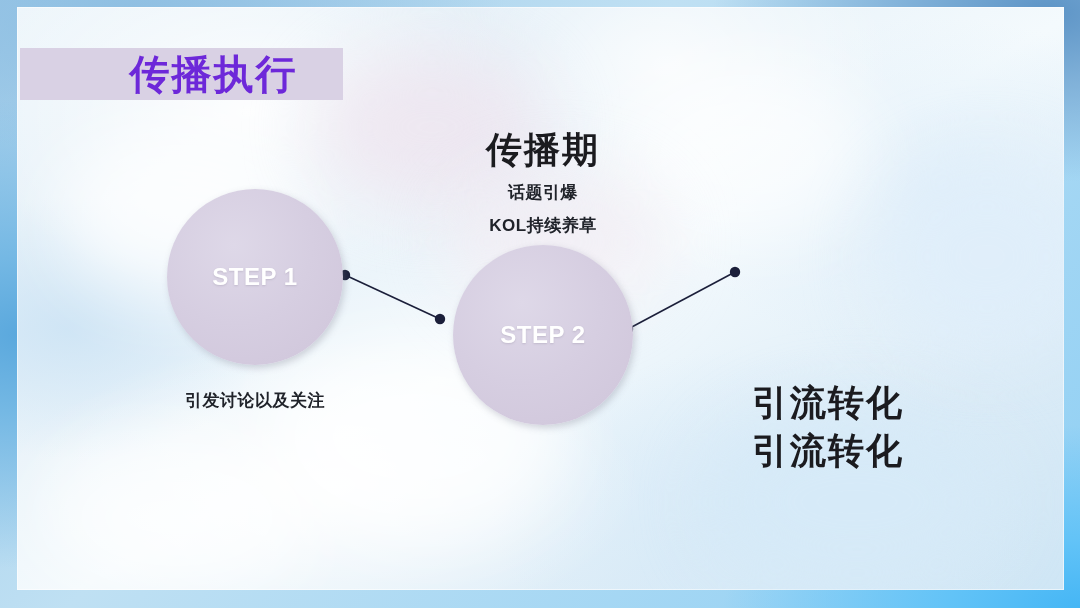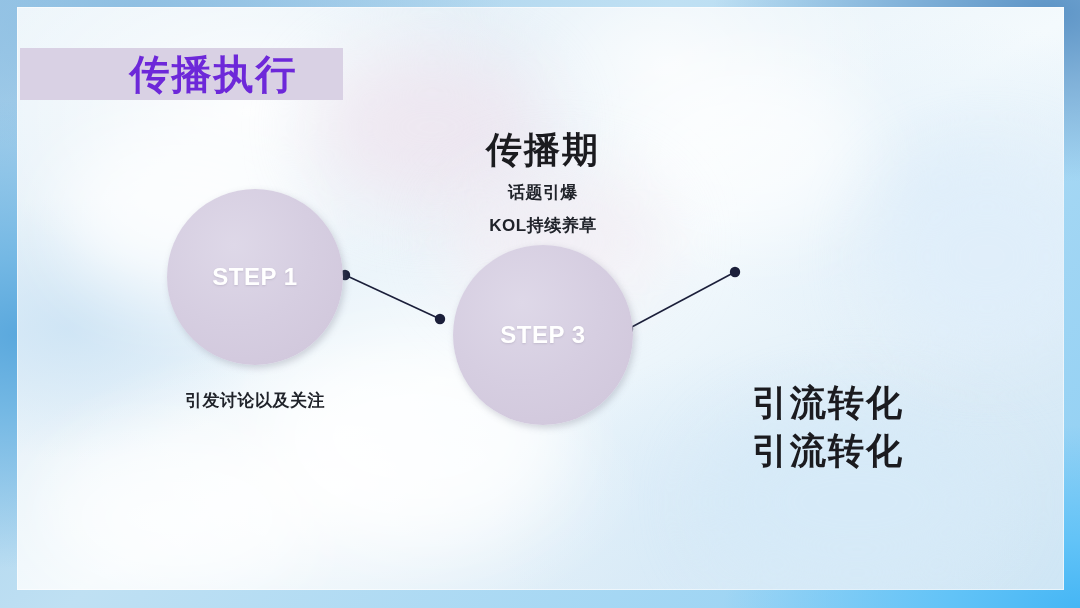--- a/index.html
+++ b/index.html
@@ -179,21 +179,21 @@
     <circle cx="440" cy="319" r="5.2" fill="#1b1f3a"></circle>
     <circle cx="628" cy="329" r="5.2" fill="#1b1f3a"></circle>
     <circle cx="735" cy="272" r="5.2" fill="#1b1f3a"></circle>
   </svg>
 
   <div class="step-circle" id="circle-1">
     <span class="step-label">STEP 1</span>
   </div>
 
   <div class="step-circle" id="circle-2">
-    <span class="step-label">STEP 3</span>
+    <span class="step-label">STEP 2</span>
   </div>
 
 
   <div class="text-block" id="block-left">
     <div class="subline">引发讨论以及关注</div>
   </div>
 
   <div class="text-block" id="block-center">
     <div class="heading">传播期</div>
     <div class="subline">话题引爆</div>

